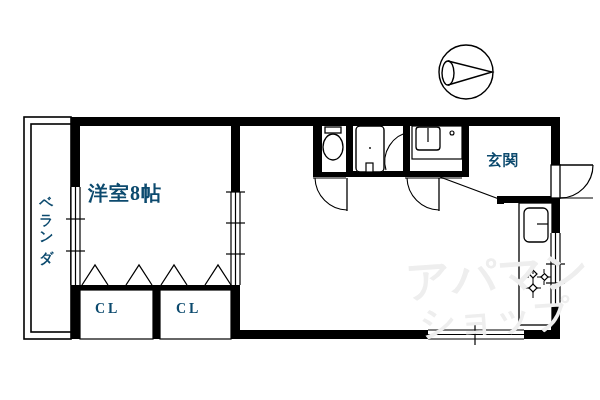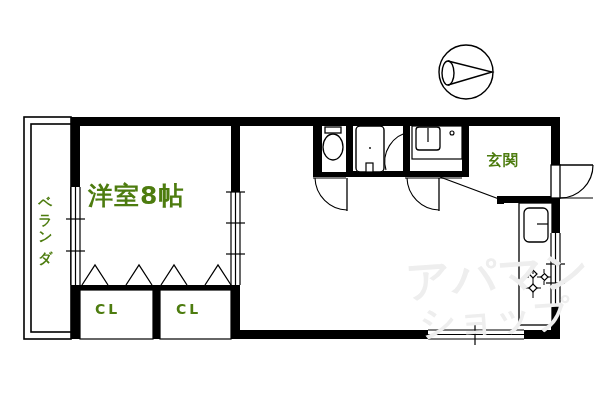--- a/index.html
+++ b/index.html
@@ -19,30 +19,31 @@
   }
   #fp-svg {
     position: absolute;
     left: 0;
     top: 0;
     width: 600px;
     height: 400px;
   }
   .label {
     position: absolute;
-    color: #4d7c0f;
+    color: #0c4a6e;
     font-weight: bold;
     white-space: nowrap;
     line-height: 1;
+    font-family: Liberation Serif, serif;
     -webkit-font-smoothing: none;
   }
   .lbl-washitsu {
     left: 88px;
     top: 183px;
-    font-size: 25px;
+    font-size: 20px;
     letter-spacing: 1px;
   }
   .lbl-ldk {
     left: 296px;
     top: 233px;
     font-size: 26px;
     letter-spacing: 2px;
   }
   .lbl-genkan {
     left: 487px;

